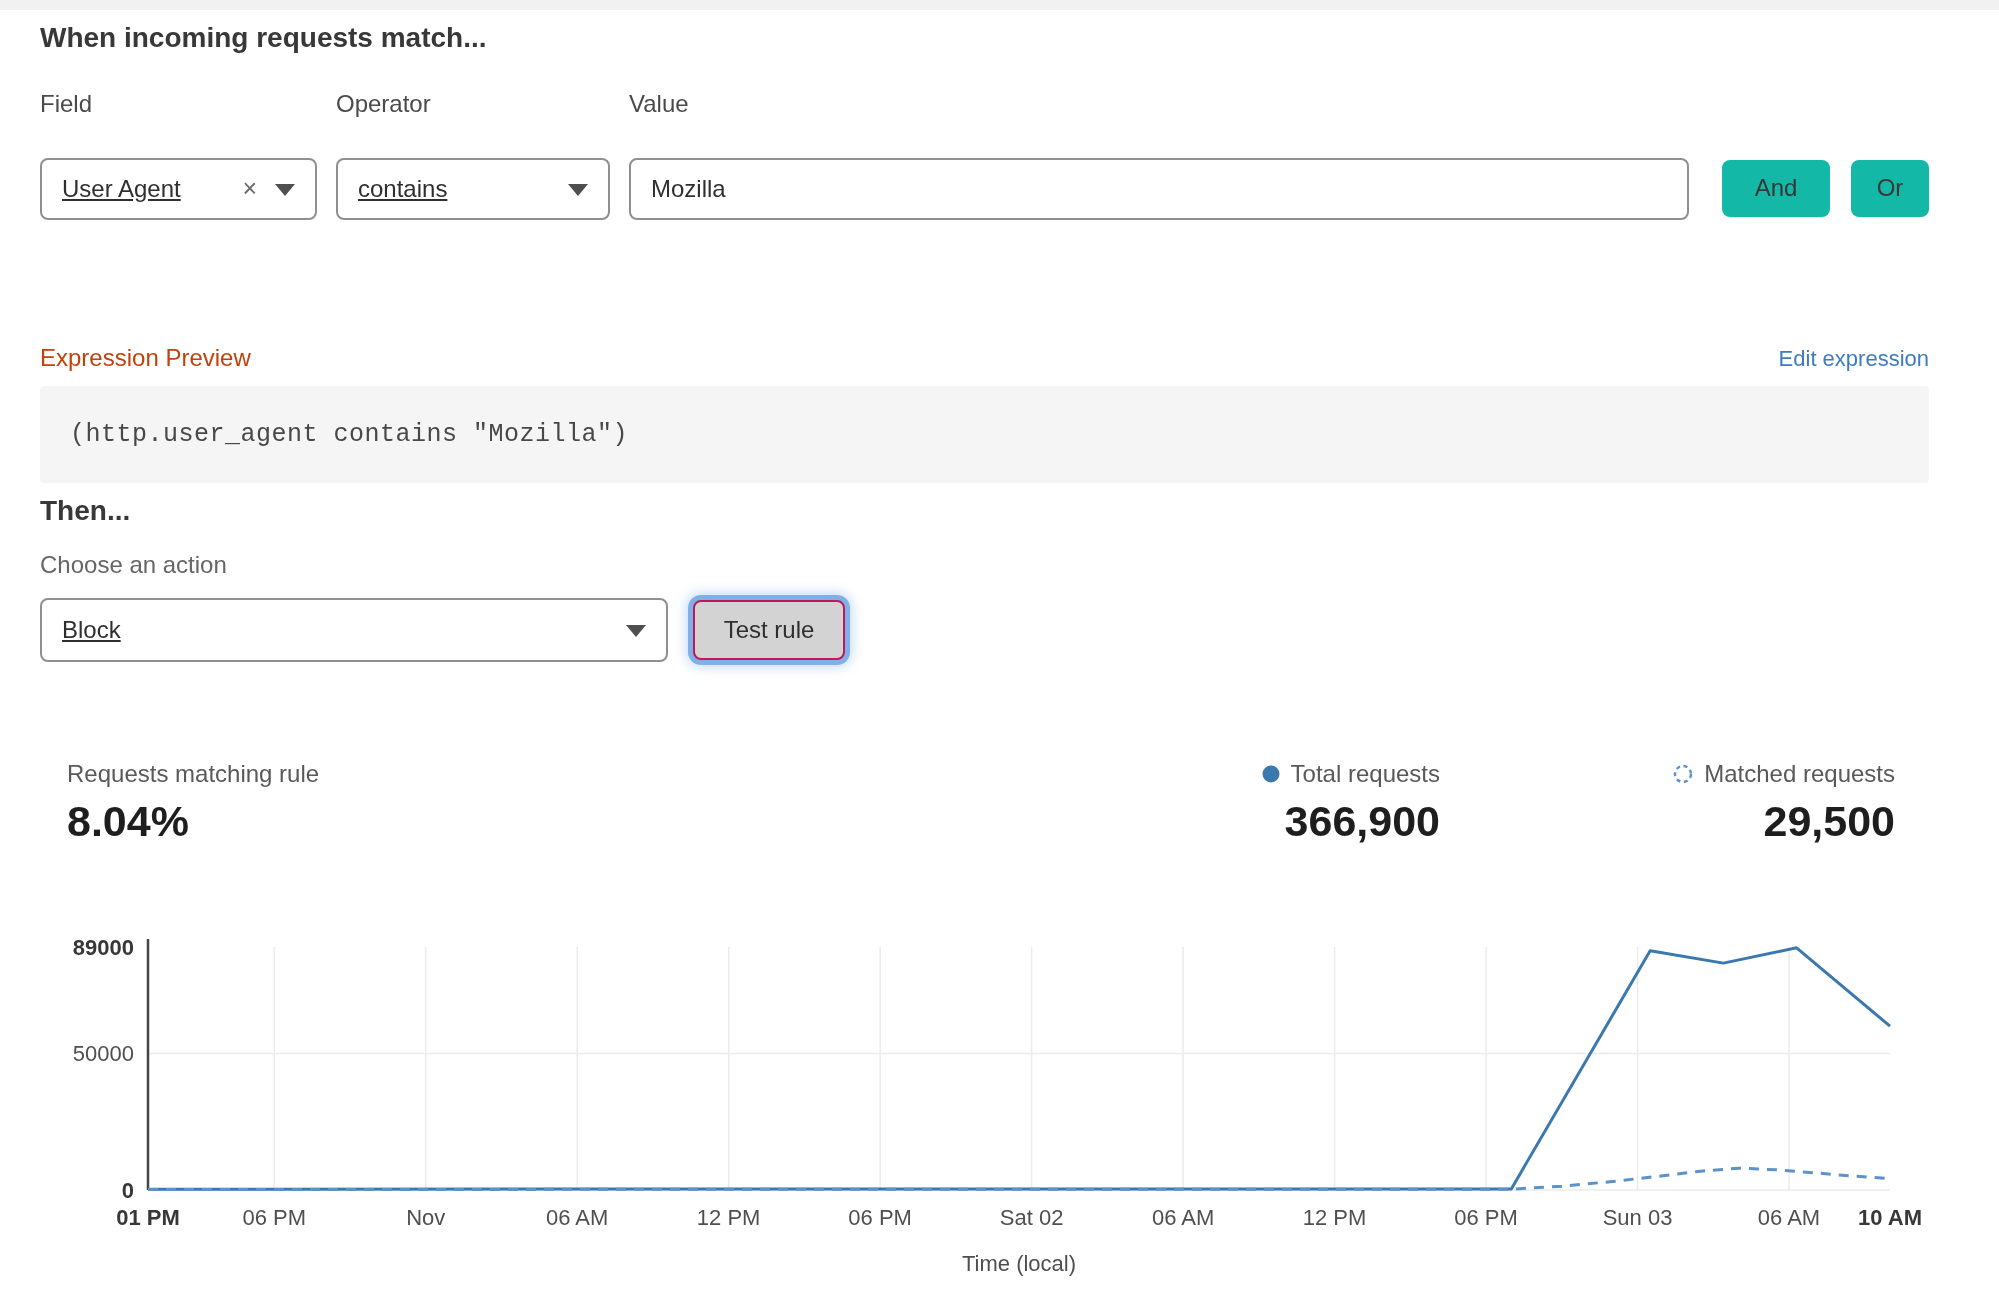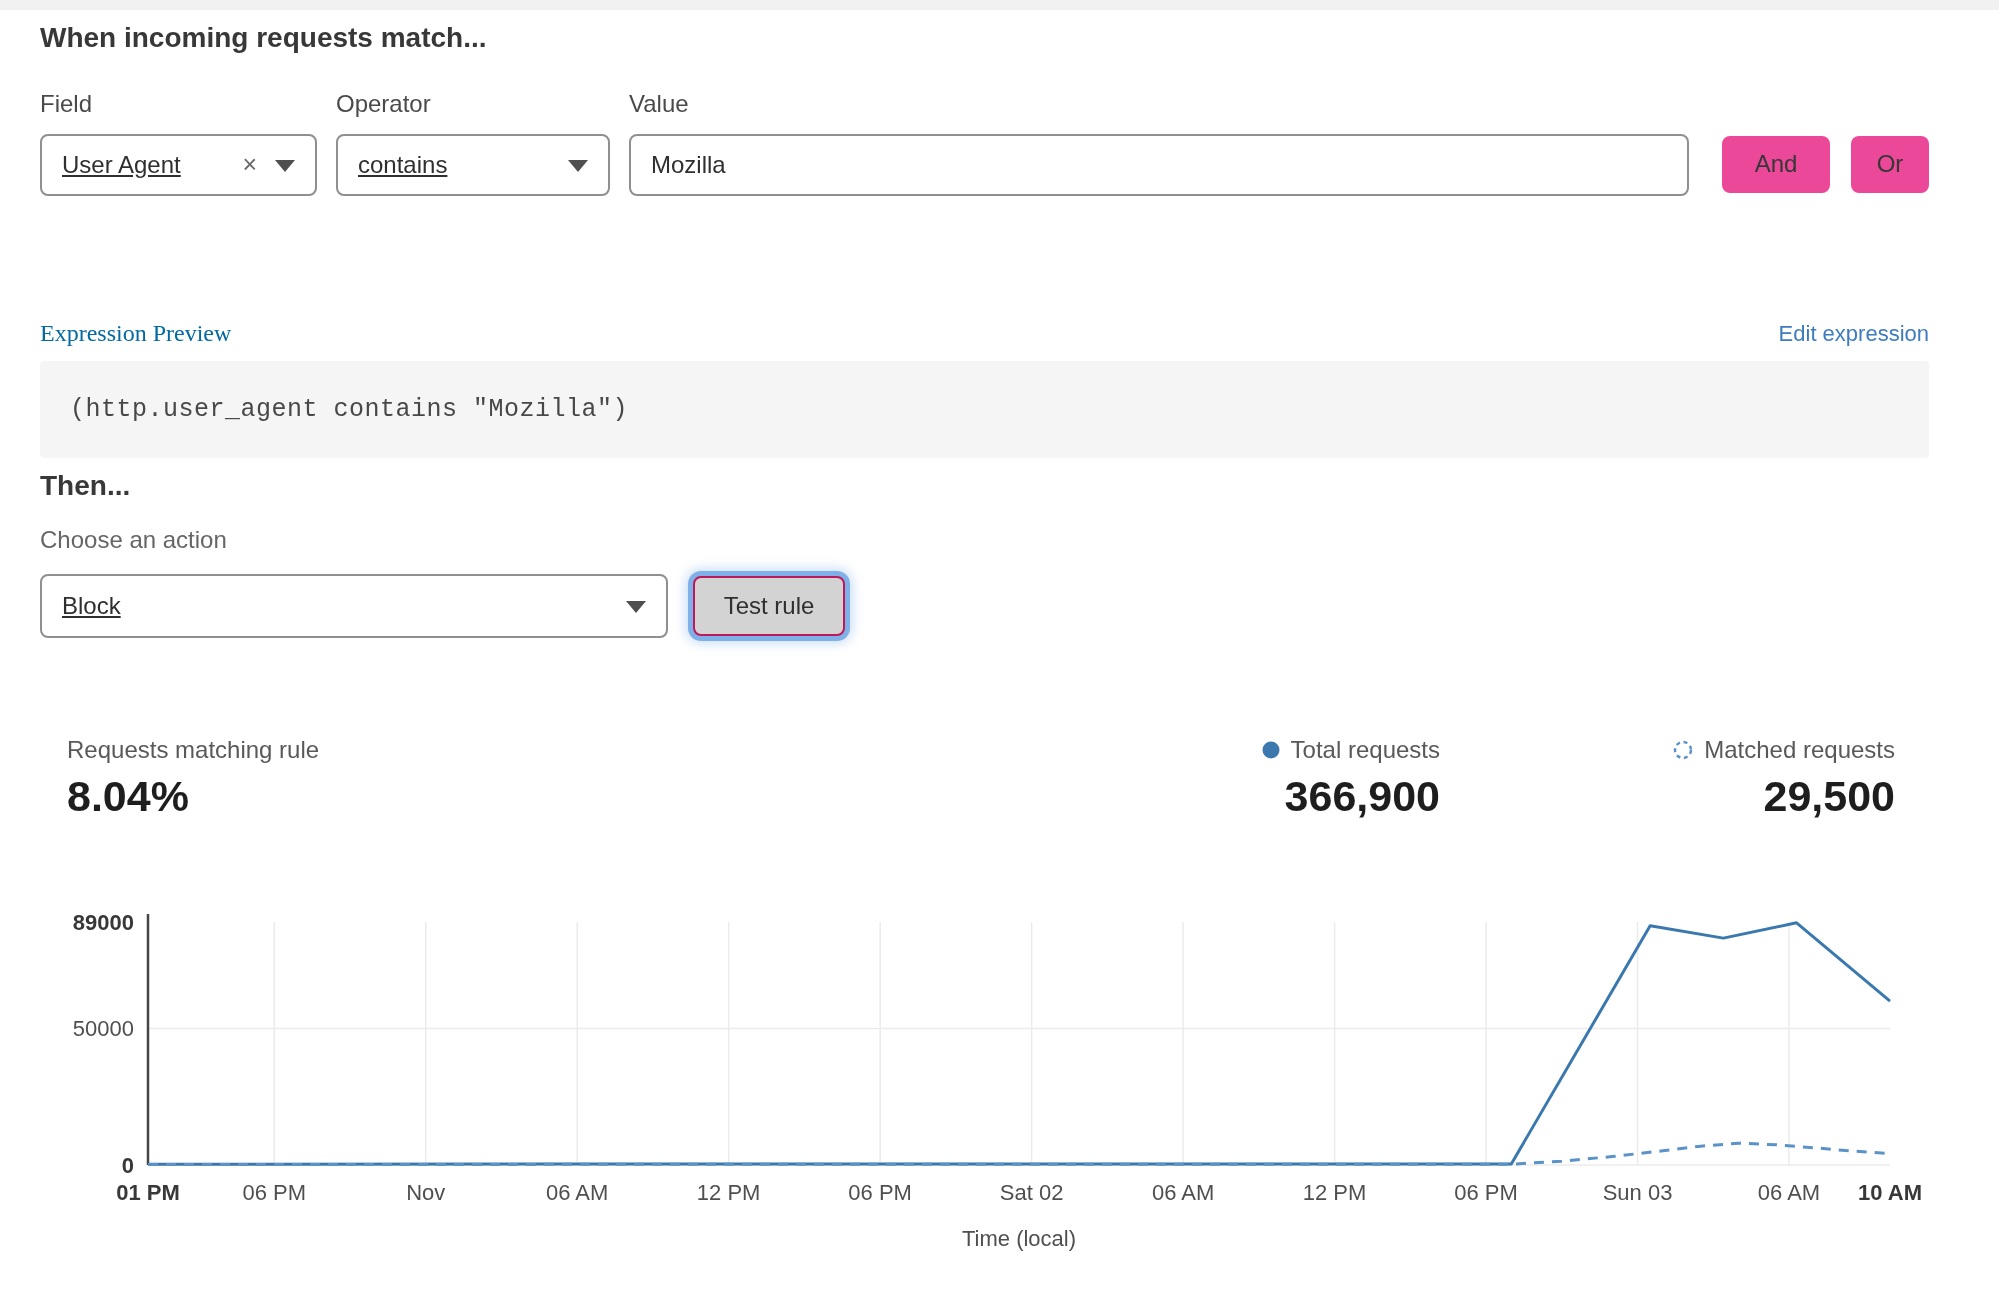--- a/index.html
+++ b/index.html
@@ -4,46 +4,46 @@
 <style>
   * { box-sizing: border-box; margin: 0; padding: 0; }
   html, body { width: 1999px; height: 1295px; background: #fff; overflow: hidden;
     font-family: "Liberation Sans", sans-serif; -webkit-font-smoothing: antialiased; }
   .top-band { height: 10px; background: #f1f1f1; }
   .content { padding: 0 70px 0 40px; }
 
   h2.section-title { font-size: 28px; font-weight: 700; color: #383838; line-height: 1; margin-top: 14px; }
 
   .cond-row { display: flex; align-items: flex-end; }
-  .group { display: flex; flex-direction: column; }
+  .group { display: flex; flex-direction: column; gap: 24px; }
   .group + .group { margin-left: 19px; }
   .group label { font-size: 24px; color: #4a4a4a; line-height: 1.15; margin-top: 38px; margin-bottom: 16px; }
   .field-group { width: 277px; }
   .op-group { width: 274px; }
   .value-group { flex: 1; }
 
   .select { position: relative; height: 62px; border: 2px solid #8f8f8f; border-radius: 8px;
     background: #fff; display: flex; align-items: center; cursor: pointer; }
   .select .sel-text { font-size: 24px; color: #2f2f2f; padding-left: 20px; text-decoration: underline; }
   .caret { position: absolute; right: 20px; top: 50%; margin-top: -5px; width: 0; height: 0;
     border-left: 10px solid transparent; border-right: 10px solid transparent; border-top: 12px solid #4f4f4f; }
   .clear { position: absolute; right: 58px; top: 50%; transform: translateY(-54%);
     font-size: 25px; color: #6b6b6b; line-height: 1; cursor: pointer; }
 
   .value-group input { height: 62px; border: 2px solid #8f8f8f; border-radius: 8px;
     font-size: 24px; color: #2f2f2f; padding: 0 20px; font-family: "Liberation Sans", sans-serif; width: 100%; }
 
   .connectors { display: flex; margin-left: 33px; margin-bottom: 3px; }
-  .gray-btn { border: none; background: #ec4899; border-radius: 8px; height: 57px;
+  .gray-btn { border: none; background: #14b8a6; border-radius: 8px; height: 57px;
     font-size: 24px; color: #373737; cursor: pointer; font-family: "Liberation Sans", sans-serif; }
   .and-btn { width: 108px; }
   .or-btn { width: 78px; margin-left: 21px; }
 
   .expr-head { margin-top: 124px; display: flex; justify-content: space-between; align-items: baseline; }
-  .expr-head .expr-label { font-size: 24px; color: #0369a1; line-height: 1.15; font-family: Liberation Serif, serif; }
+  .expr-head .expr-label { font-size: 24px; color: #c2410c; line-height: 1.15; }
   .expr-head a { font-size: 22px; color: var(--link-blue, #3e7cbf); text-decoration: none; }
   .code-box { margin-top: 14px; background: #f5f5f5; border-radius: 4px; padding: 34px 30px; }
   .code-box code { font-family: "Liberation Mono", monospace; font-size: 25px; color: #484848; letter-spacing: 0.5px; }
 
   .then-title { margin-top: 58px; }
   .choose-label { margin-top: 26px; font-size: 24px; color: #666; line-height: 1.15; }
   .action-row { margin-top: 20px; display: flex; align-items: center; }
   .action-select { width: 628px; height: 64px; }
   .test-btn { margin-left: 25px; width: 152px; height: 60px; background: #d3d3d3;
     border: 2px solid #be185d; border-radius: 8px; font-size: 24px; color: #2f2f2f;

